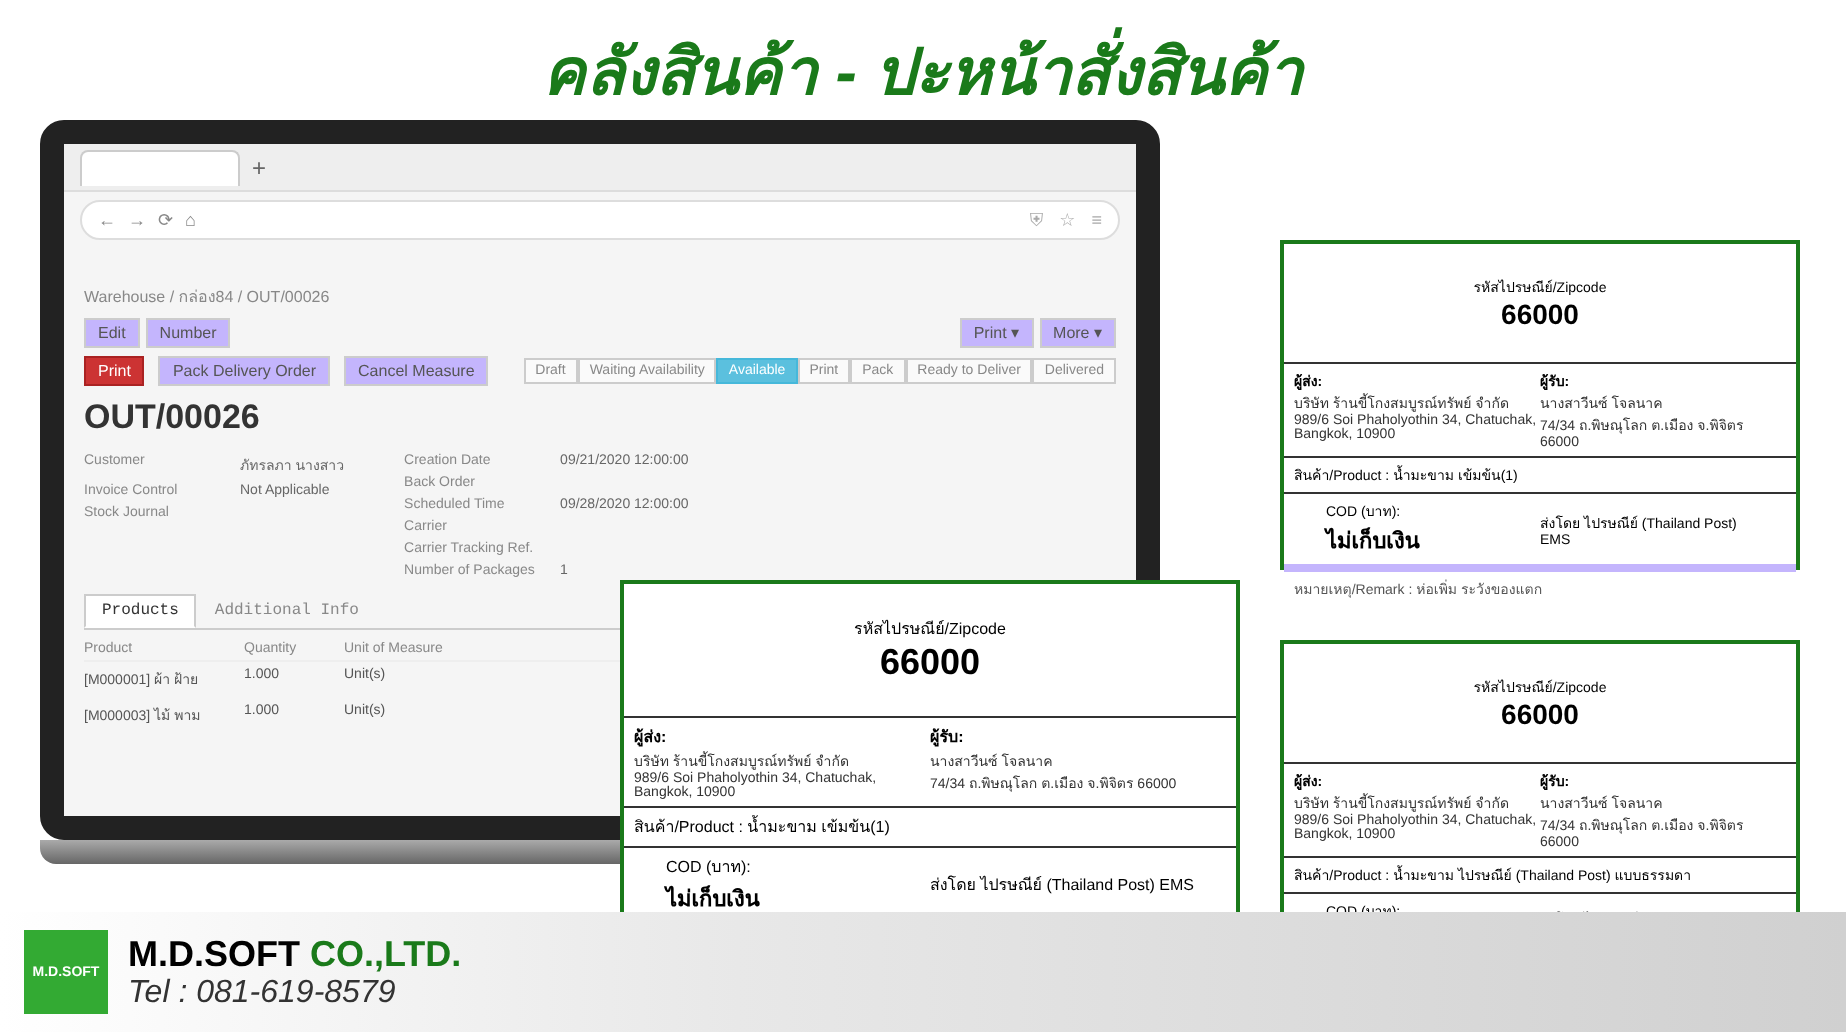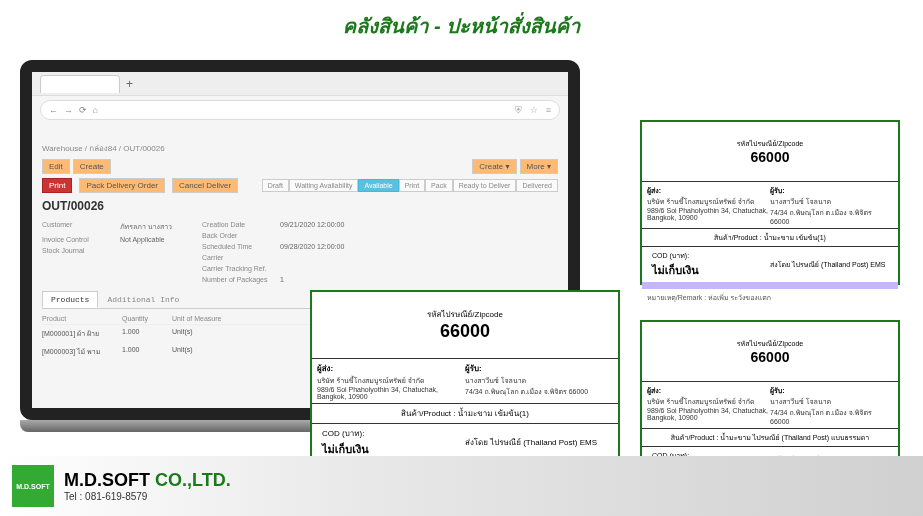--- a/index.html
+++ b/index.html
@@ -1,42 +1,42 @@
 <!DOCTYPE html>
 <html><head>
 <meta charset="utf-8">
 <style>
 * { box-sizing: border-box; margin: 0; padding: 0; }
 body { font-family: Arial, sans-serif; width: 923px; height: 516px; background: #fff; position: relative; overflow: hidden; }
 
-.title { text-align: center; font-size: 20px; color: #1a7a1a; font-weight: bold; padding: 10px 0; font-style: italic; }
+.title { text-align: center; font-size: 32px; color: #1a7a1a; font-weight: bold; padding: 10px 0; font-style: italic; }
 
 .laptop { position: absolute; left: 20px; top: 60px; width: 580px; height: 400px; }
 .laptop-screen { width: 560px; height: 360px; background: #f5f5f5; border: 12px solid #222; border-radius: 12px; overflow: hidden; position: relative; }
 .laptop-base { width: 580px; height: 12px; background: linear-gradient(#aaa,#666); border-radius: 0 0 8px 8px; margin: 0 auto; }
 
 .browser-bar { background: #eee; height: 24px; display: flex; align-items: center; padding: 0 8px; gap: 6px; border-bottom: 1px solid #ddd; }
 .tab { background: #fff; border: 1px solid #ccc; border-bottom: none; width: 80px; height: 18px; border-radius: 4px 4px 0 0; }
 .plus { font-size: 12px; color: #666; }
 .url-bar { background: #fff; height: 20px; margin: 4px 8px; border: 1px solid #ddd; border-radius: 10px; display: flex; align-items: center; padding: 0 8px; gap: 6px; font-size: 9px; color: #888; }
 .url-icons { margin-left: auto; display: flex; gap: 8px; color: #aaa; }
 
 .content { padding: 6px 10px; font-size: 8px; color: #555; margin-top: 16px; }
 .breadcrumb { color: #888; font-size: 8px; margin-bottom: 4px; }
 .toolbar { display: flex; gap: 3px; margin-bottom: 4px; }
-.btn { border: 1px solid #ccc; background: #fdba74; padding: 2px 6px; font-size: 8px; color: #555; }
+.btn { border: 1px solid #ccc; background: #c4b5fd; padding: 2px 6px; font-size: 8px; color: #555; }
 .btn-group { display: flex; gap: 3px; margin-left: auto; }
 
 .status-row { display: flex; gap: 7px; margin-bottom: 6px; align-items: center; }
 .btn-red { background: #c33; color: #fff; border: 1px solid #a22; padding: 2px 6px; font-size: 8px; }
 .status-pipe { margin-left: auto; display: flex; }
 .status-step { border: 1px solid #ccc; padding: 2px 5px; font-size: 7px; color: #888; background: #fafafa; }
 .status-step.active { background: #5bc0de; color: #fff; border-color: #46b8da; }
 
-.order-title { font-size: 12px; font-weight: bold; margin: 4px 0 8px; color: #333; }
+.order-title { font-size: 17px; font-weight: bold; margin: 4px 0 8px; color: #333; }
 .fields { display: flex; gap: 30px; font-size: 7px; color: #666; }
 .field-col { display: flex; flex-direction: column; gap: 4px; }
 .field-row { display: flex; gap: 8px; }
 .field-label { width: 70px; color: #888; }
 
 .tabs { margin-top: 8px; border-bottom: 1px solid #ccc; display: flex; }
 .tab-item { padding: 3px 8px; font-size: 8px; border: 1px solid transparent; color: #888; font-family: Liberation Mono, monospace; }
 .tab-item.active { border: 1px solid #ccc; border-bottom: 1px solid #fff; background: #fff; color: #333; }
 
 .table { margin-top: 4px; font-size: 7px; }
@@ -45,33 +45,33 @@
 .table-row { display: flex; padding: 3px 0; border-bottom: 1px solid #f5f5f5; }
 
 .label-card { position: absolute; background: #fff; border: 2px solid #1a7a1a; font-size: 8px; }
 .label-card.big { left: 310px; top: 290px; width: 310px; height: 195px; }
 .label-card.small1 { left: 640px; top: 120px; width: 260px; height: 165px; font-size: 7px; }
 .label-card.small2 { left: 640px; top: 320px; width: 260px; height: 165px; font-size: 7px; }
 
 .label-header { text-align: center; border-bottom: 1px solid #333; padding: 16px; }
 .zip { font-size: 18px; font-weight: bold; }
 .small1 .zip, .small2 .zip { font-size: 14px; }
-.label-section { border-bottom: 1px solid #333; padding: 3px 5px; display: flex; justify-content: center; }
+.label-section { border-bottom: 1px solid #333; padding: 3px 5px; display: flex; }
 .label-left { flex: 1; }
 .label-right { flex: 1; }
 .label-sub { font-size: 7px; color: #333; }
-.cod-row { display: flex; padding: 3px 10px; border-bottom: 7px solid #c4b5fd; align-items: center; }
+.cod-row { display: flex; padding: 3px 21px; border-bottom: 4px solid #c4b5fd; align-items: center; }
 .cod-val { font-family: serif; font-weight: bold; font-size: 11px; }
 .remark { padding: 3px 5px; font-size: 7px; color: #555; }
 
 .footer { position: absolute; left: 0; bottom: 0; width: 100%; height: 60px; background: linear-gradient(to right, #fff 0, #e8e8e8 40%, #d0d0d0 100%); display: flex; align-items: center; padding: 0 12px; gap: 10px; }
 .logo { width: 42px; height: 42px; background: #3a3; display: flex; align-items: center; justify-content: center; color: #fff; font-size: 7px; text-align: center; font-weight: bold; }
 .company { font-size: 18px; font-weight: bold; }
 .company .co { color: #1a7a1a; }
-.tel { font-size: 10px; color: #333; }
+.tel { font-size: 16px; color: #333; font-style: italic; }
 </style>
 </head>
 <body>
 
 <div class="title">คลังสินค้า - ปะหน้าสั่งสินค้า</div>
 
 <div class="laptop">
   <div class="laptop-screen">
     <div class="browser-bar">
       <div class="tab"></div>
@@ -85,30 +85,30 @@
       <div class="url-icons">
         <span>⛨</span>
         <span>☆</span>
         <span>≡</span>
       </div>
     </div>
     <div class="content">
       <div class="breadcrumb">Warehouse / กล่อง84 / OUT/00026</div>
       <div class="toolbar">
         <button class="btn">Edit</button>
-        <button class="btn">Create</button>
+        <button class="btn">Number</button>
         <div class="btn-group">
-          <button class="btn">Create ▾</button>
+          <button class="btn">Print ▾</button>
           <button class="btn">More ▾</button>
         </div>
       </div>
       <div class="status-row">
         <button class="btn-red">Print</button>
         <button class="btn">Pack Delivery Order</button>
-        <button class="btn">Cancel Deliver</button>
+        <button class="btn">Cancel Measure</button>
         <div class="status-pipe" id="status-pipe">
             <div class="status-step">Draft</div>
             <div class="status-step">Waiting Availability</div>
             <div class="status-step active">Available</div>
             <div class="status-step">Print</div>
             <div class="status-step">Pack</div>
             <div class="status-step">Ready to Deliver</div>
             <div class="status-step">Delivered</div>
           </div>
       </div>

